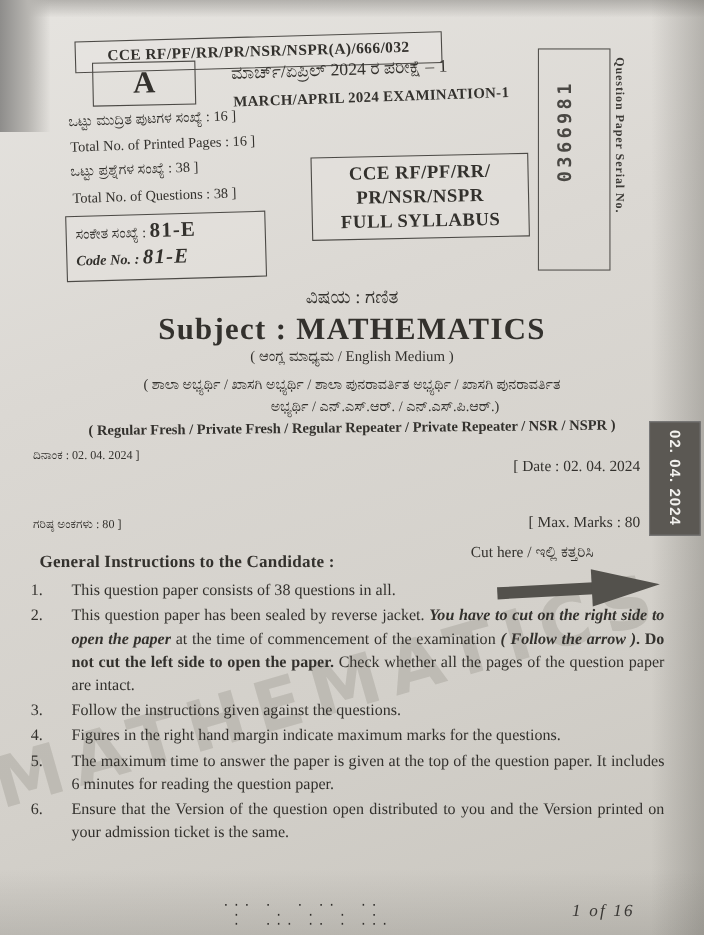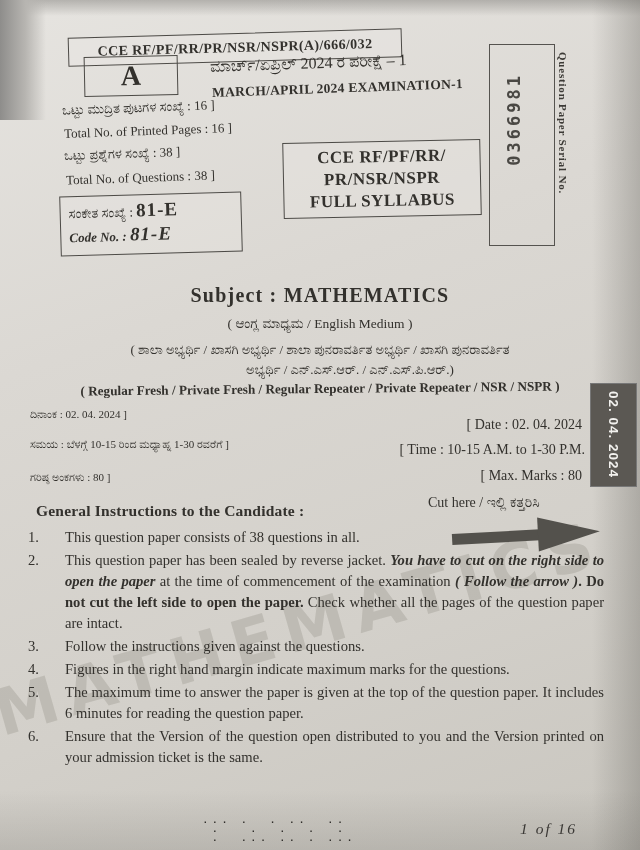--- a/index.html
+++ b/index.html
@@ -46,21 +46,21 @@
     font-family:"DejaVu Sans Mono",monospace;font-weight:bold;font-size:17px;
     letter-spacing:3px;color:#4a4844;transform:rotate(180deg);}
   .serial-label{left:557px;top:52px;writing-mode:vertical-rl;
     font-size:11px;font-weight:bold;letter-spacing:.8px;color:#3c3a36;}
   .date-tab{left:590px;top:383px;width:45px;height:102px;background:#5b5853;
     border:1px solid #777;display:flex;align-items:center;justify-content:center;}
   .date-tab span{writing-mode:vertical-rl;color:#f2f1ee;font-family:"Liberation Sans",sans-serif;
     font-weight:bold;font-size:13.5px;letter-spacing:1px;white-space:nowrap;}
   .center{left:0;width:640px;text-align:center;}
   .subj-kn{top:260px;font-size:17px;}
-  .subj-en{top:284px;font-weight:bold;font-size:20px;letter-spacing:1.2px;}
+  .subj-en{top:284px;font-weight:bold;font-size:28px;letter-spacing:1.2px;}
   .medium{top:316px;font-size:13.5px;font-weight:normal;}
   .cand{font-size:13px;}
   .cand1{top:342px;} .cand2{top:362px;padding-left:30px;}
   .regline{top:381px;font-weight:bold;font-size:13.2px;transform:rotate(-.6deg);}
   .row-kn{left:30px;font-size:11px;white-space:nowrap;}
   .row-en{font-size:14px;white-space:nowrap;}
   .gi-head{left:36px;top:502px;font-weight:bold;font-size:15.5px;letter-spacing:.2px;}
   .cut-here{left:428px;top:495px;font-weight:normal;font-size:14px;white-space:nowrap;}
   .arrow{left:452px;top:518px;width:150px;height:34px;transform:rotate(-3deg);}
   .arrow .shaft{position:absolute;left:0;top:12px;width:88px;height:11px;background:#53514c;}
@@ -122,30 +122,29 @@
 
   <div class="abs serial-box">
     <span class="serial-digits">0366981</span>
   </div>
   <div class="abs serial-label">Question Paper Serial No.</div>
 
   <div class="abs date-tab">
     <span>02. 04. 2024</span>
   </div>
 
+  <div class="abs center subj-kn">ವಿಷಯ : ಗಣಿತ</div>
   <div class="abs center subj-en">Subject : MATHEMATICS</div>
   <div class="abs center medium">( ಆಂಗ್ಲ ಮಾಧ್ಯಮ / English Medium )</div>
   <div class="abs center cand cand1">( ಶಾಲಾ ಅಭ್ಯರ್ಥಿ / ಖಾಸಗಿ ಅಭ್ಯರ್ಥಿ / ಶಾಲಾ ಪುನರಾವರ್ತಿತ ಅಭ್ಯರ್ಥಿ / ಖಾಸಗಿ ಪುನರಾವರ್ತಿತ</div>
   <div class="abs center cand cand2">ಅಭ್ಯರ್ಥಿ / ಎನ್.ಎಸ್.ಆರ್. / ಎನ್.ಎಸ್.ಪಿ.ಆರ್.)</div>
   <div class="abs center regline">( Regular Fresh / Private Fresh / Regular Repeater / Private Repeater / NSR / NSPR )</div>
 
   <div class="abs row-kn" style="top:408px;">ದಿನಾಂಕ : 02. 04. 2024 ]</div>
   <div class="abs row-en" style="right:58px;top:417px;">[ Date : 02. 04. 2024</div>
-  <div class="abs row-kn" style="top:438px;">ಸಮಯ : ಬೆಳಗ್ಗೆ 10-15 ರಿಂದ ಮಧ್ಯಾಹ್ನ 1-30 ರವರೆಗೆ ]</div>
-  <div class="abs row-en" style="right:55px;top:442px;">[ Time : 10-15 A.M. to 1-30 P.M.</div>
   <div class="abs row-kn" style="top:471px;">ಗರಿಷ್ಠ ಅಂಕಗಳು : 80 ]</div>
   <div class="abs row-en" style="right:58px;top:468px;">[ Max. Marks : 80</div>
 
   <div class="abs gi-head">General Instructions to the Candidate :</div>
   <div class="abs cut-here">Cut here / ಇಲ್ಲಿ ಕತ್ತರಿಸಿ</div>
   <div class="abs arrow">
     <div class="shaft"></div>
     <div class="head"></div>
   </div>
 

